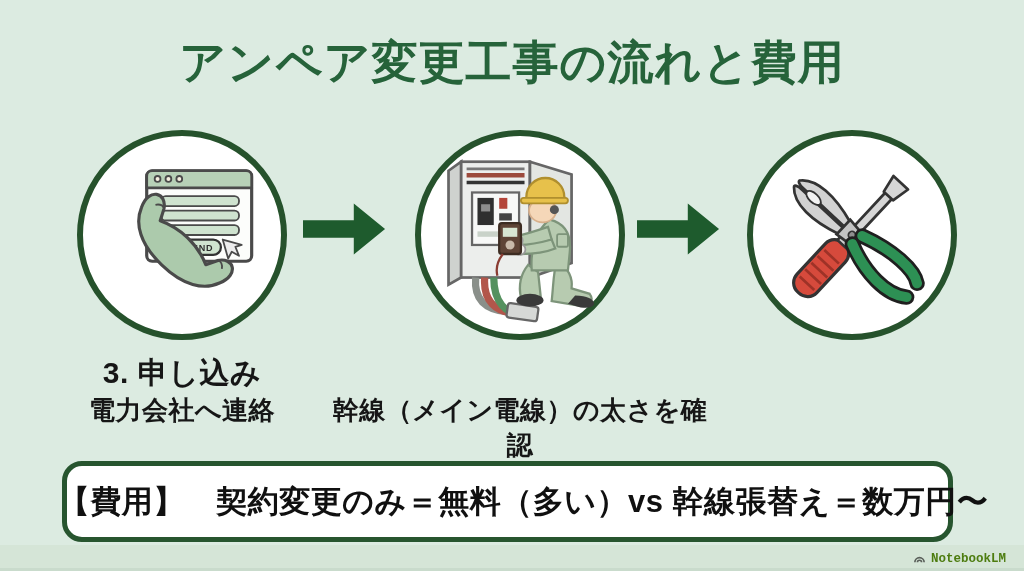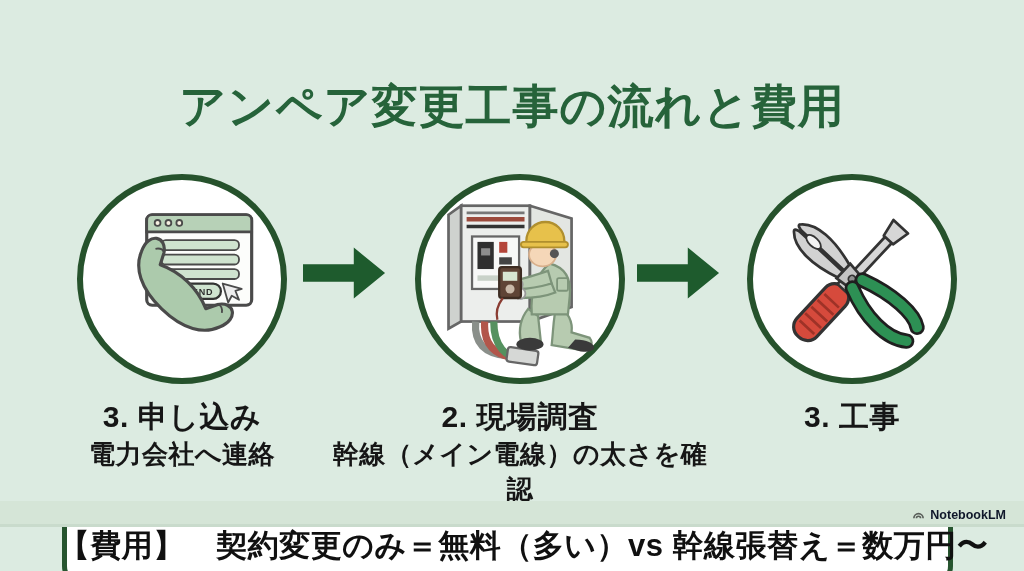--- a/index.html
+++ b/index.html
@@ -1,21 +1,21 @@
 <!DOCTYPE html>
 <html><head>
 <meta charset="utf-8">
 <style>
   html,body{margin:0;padding:0;}
   body{
     width:1024px;height:571px;overflow:hidden;
     font-family:"Liberation Sans","DejaVu Sans",sans-serif;
     background:#dcebe1;
   }
-  .slide{position:relative;width:1024px;height:483px;background:#dcebe1;margin-top:44px;}
+  .slide{position:relative;width:1024px;height:571px;background:#dcebe1;}
   .bottom-band{position:absolute;left:0;bottom:0;width:100%;height:26px;background:#d5e5d7;}
   .bottom-edge{position:absolute;left:0;bottom:0;width:100%;height:3px;background:#c9dbcc;}
 
   .title{
     position:absolute;top:32px;left:0;width:100%;
     text-align:center;font-size:46px;font-weight:800;
     color:#26633a;letter-spacing:1px;
   }
 
   .circle{
@@ -51,21 +51,21 @@
     display:flex;align-items:center;justify-content:center;padding-left:32px;
   }
   .cost-text{
     font-size:31px;font-weight:800;color:#101010;letter-spacing:.5px;
     white-space:nowrap;
   }
 
   .watermark{
     position:absolute;right:18px;bottom:5px;
     display:flex;align-items:center;gap:5px;
-    font-size:12.5px;font-weight:600;color:#0f172a;
+    font-size:12.5px;font-weight:600;color:#4d7c0f;font-family:Liberation Mono, monospace;
   }
 </style>
 </head>
 <body>
 
 <div class="slide">
 
   <div class="title">アンペア変更工事の流れと費用</div>
 
   <div class="circle circle-1">
@@ -176,24 +176,22 @@
         <path d="M114 98 C150 86 182 86 194 95" stroke="#2d9054" stroke-width="11" stroke-linecap="round" fill="none"></path>
         <path d="M112 112 C144 126 178 128 196 114" stroke="#1f1f1f" stroke-width="17" stroke-linecap="round" fill="none"></path>
         <path d="M112 112 C144 126 178 128 196 114" stroke="#2d9054" stroke-width="11" stroke-linecap="round" fill="none"></path>
       </g>
     </svg>
   </div>
 
   <div class="step-label s1">3. 申し込み</div>
   <div class="step-desc  s1">電力会社へ連絡</div>
 
-  <div class="step-label s2">2. 現場調査</div>
   <div class="step-desc  s2">幹線（メイン電線）の太さを確認</div>
 
-  <div class="step-label s3">3. 工事</div>
 
   <div class="cost-box">
     <span class="cost-text">【費用】　契約変更のみ＝無料（多い）vs 幹線張替え＝数万円〜</span>
   </div>
 
   <div class="bottom-band"></div>
   <div class="bottom-edge"></div>
 
   <div class="watermark">
     <svg width="13" height="13" viewBox="0 0 14 14">

